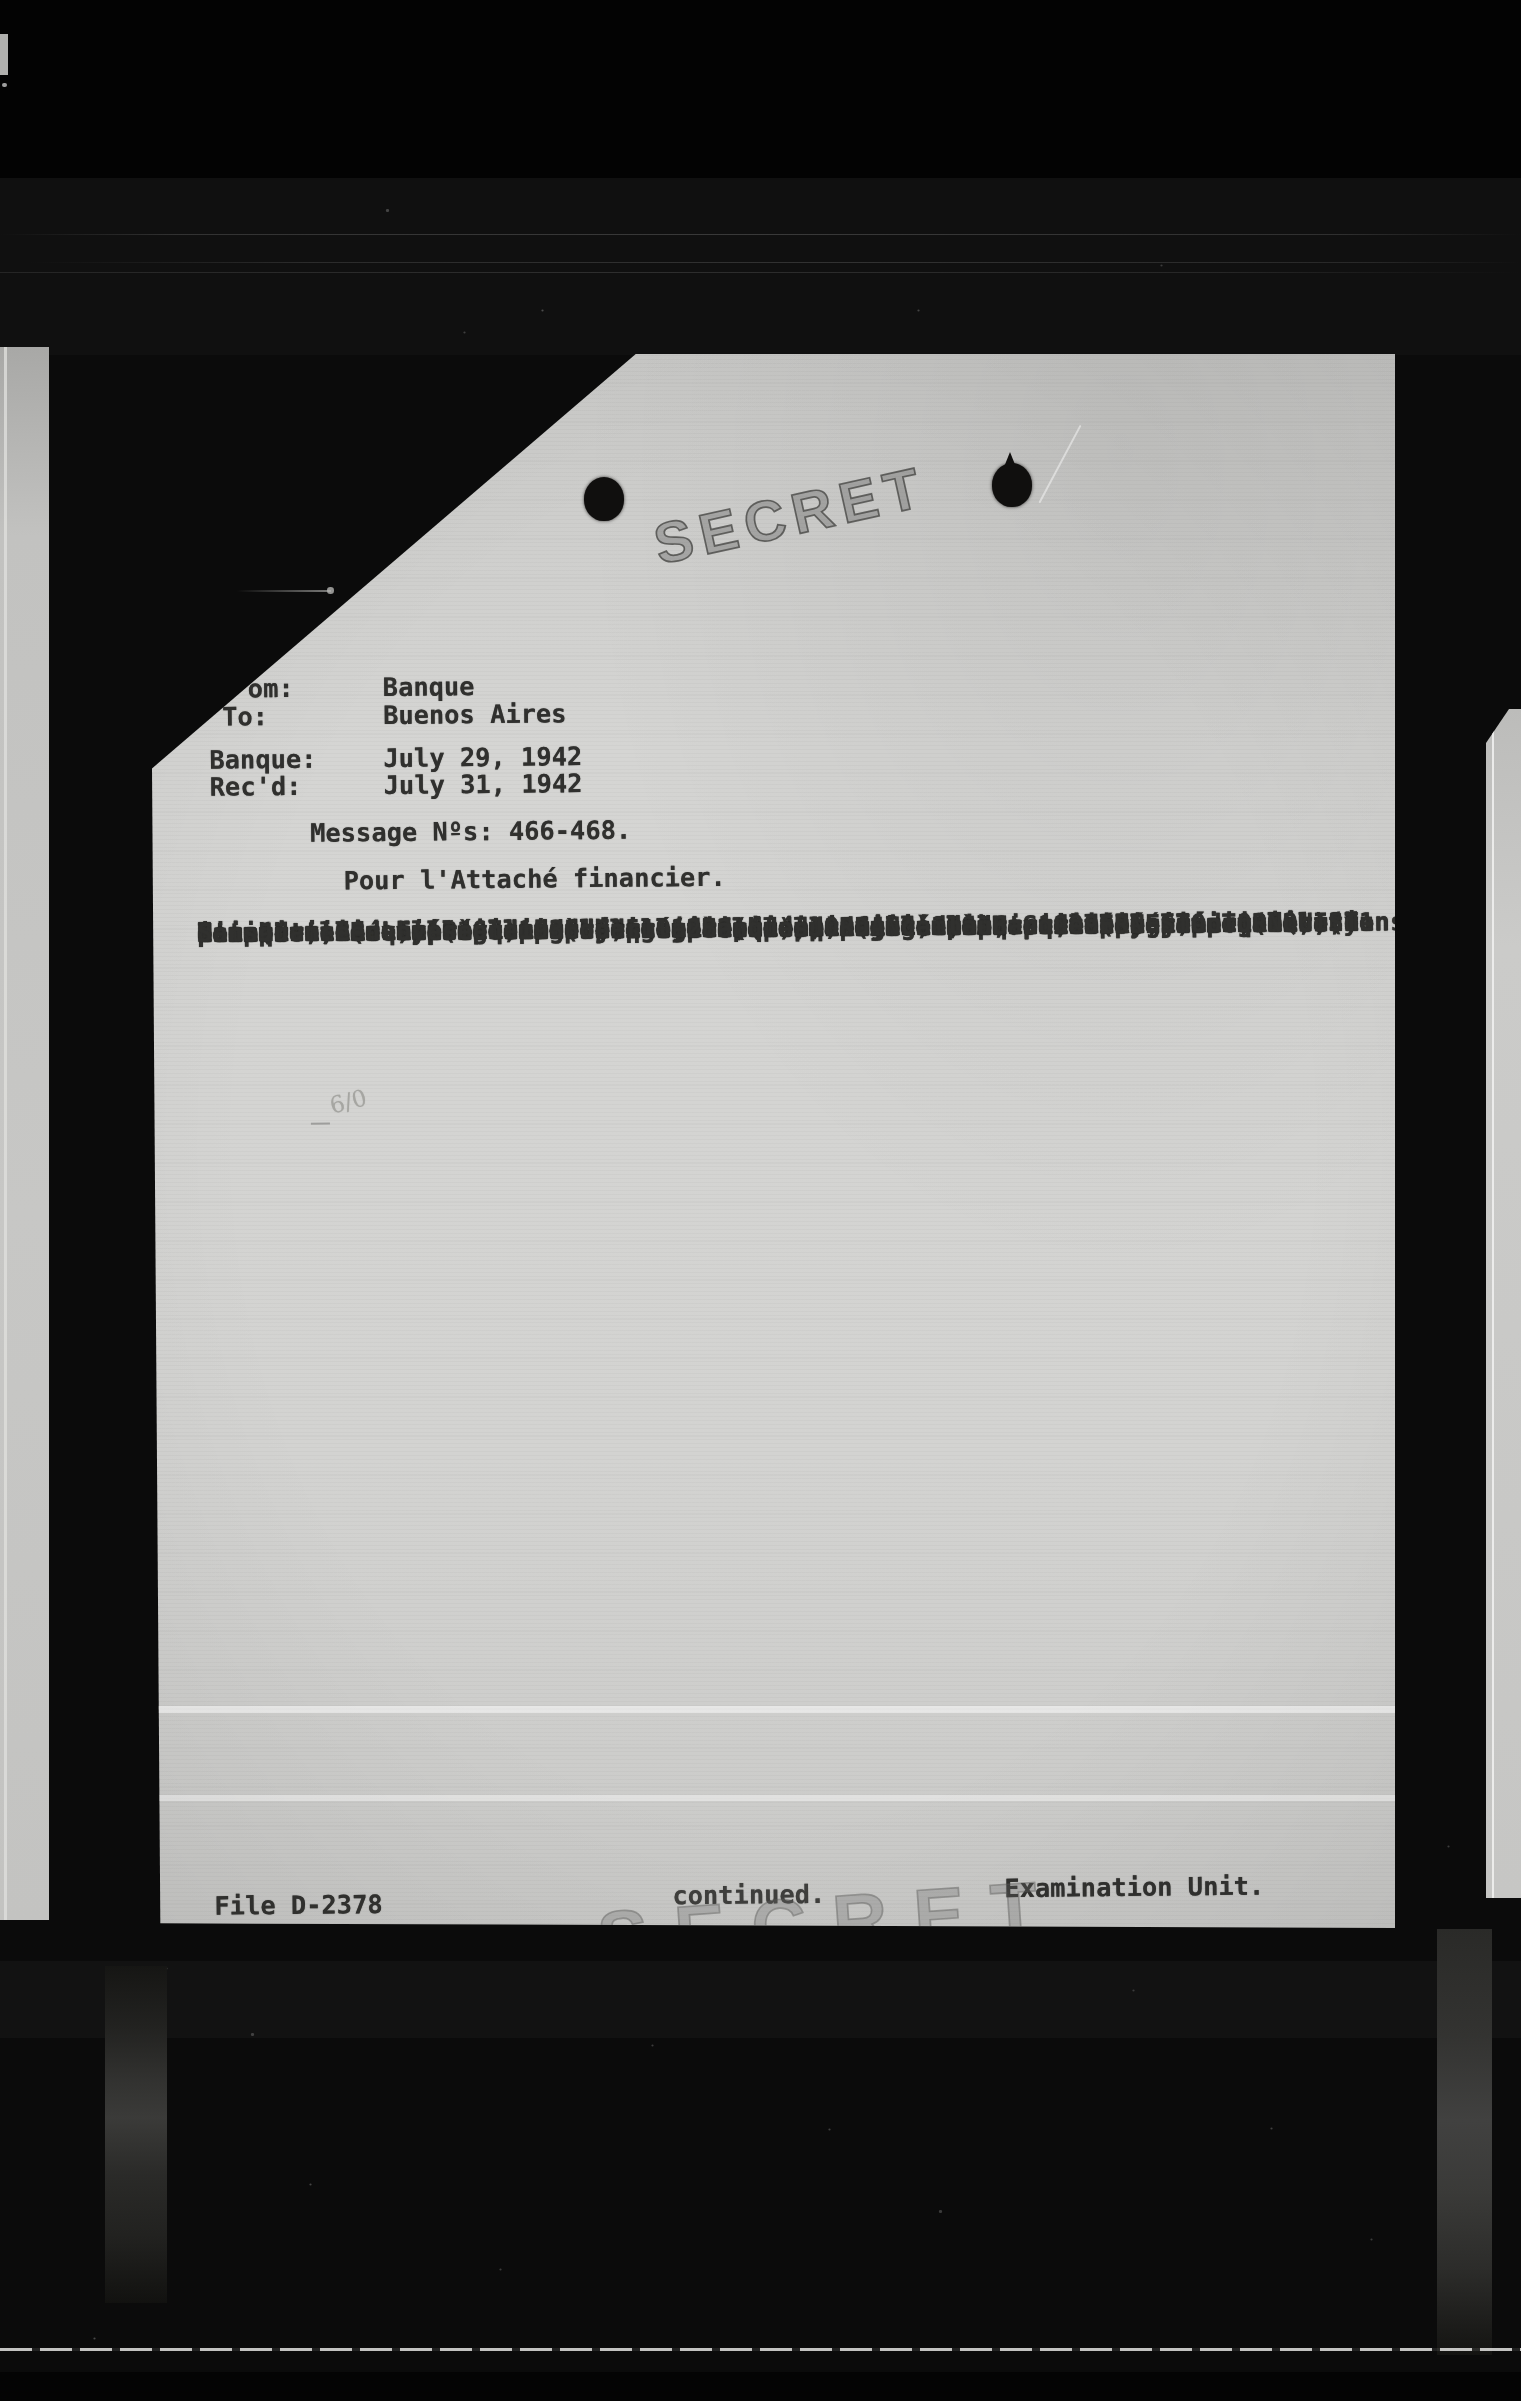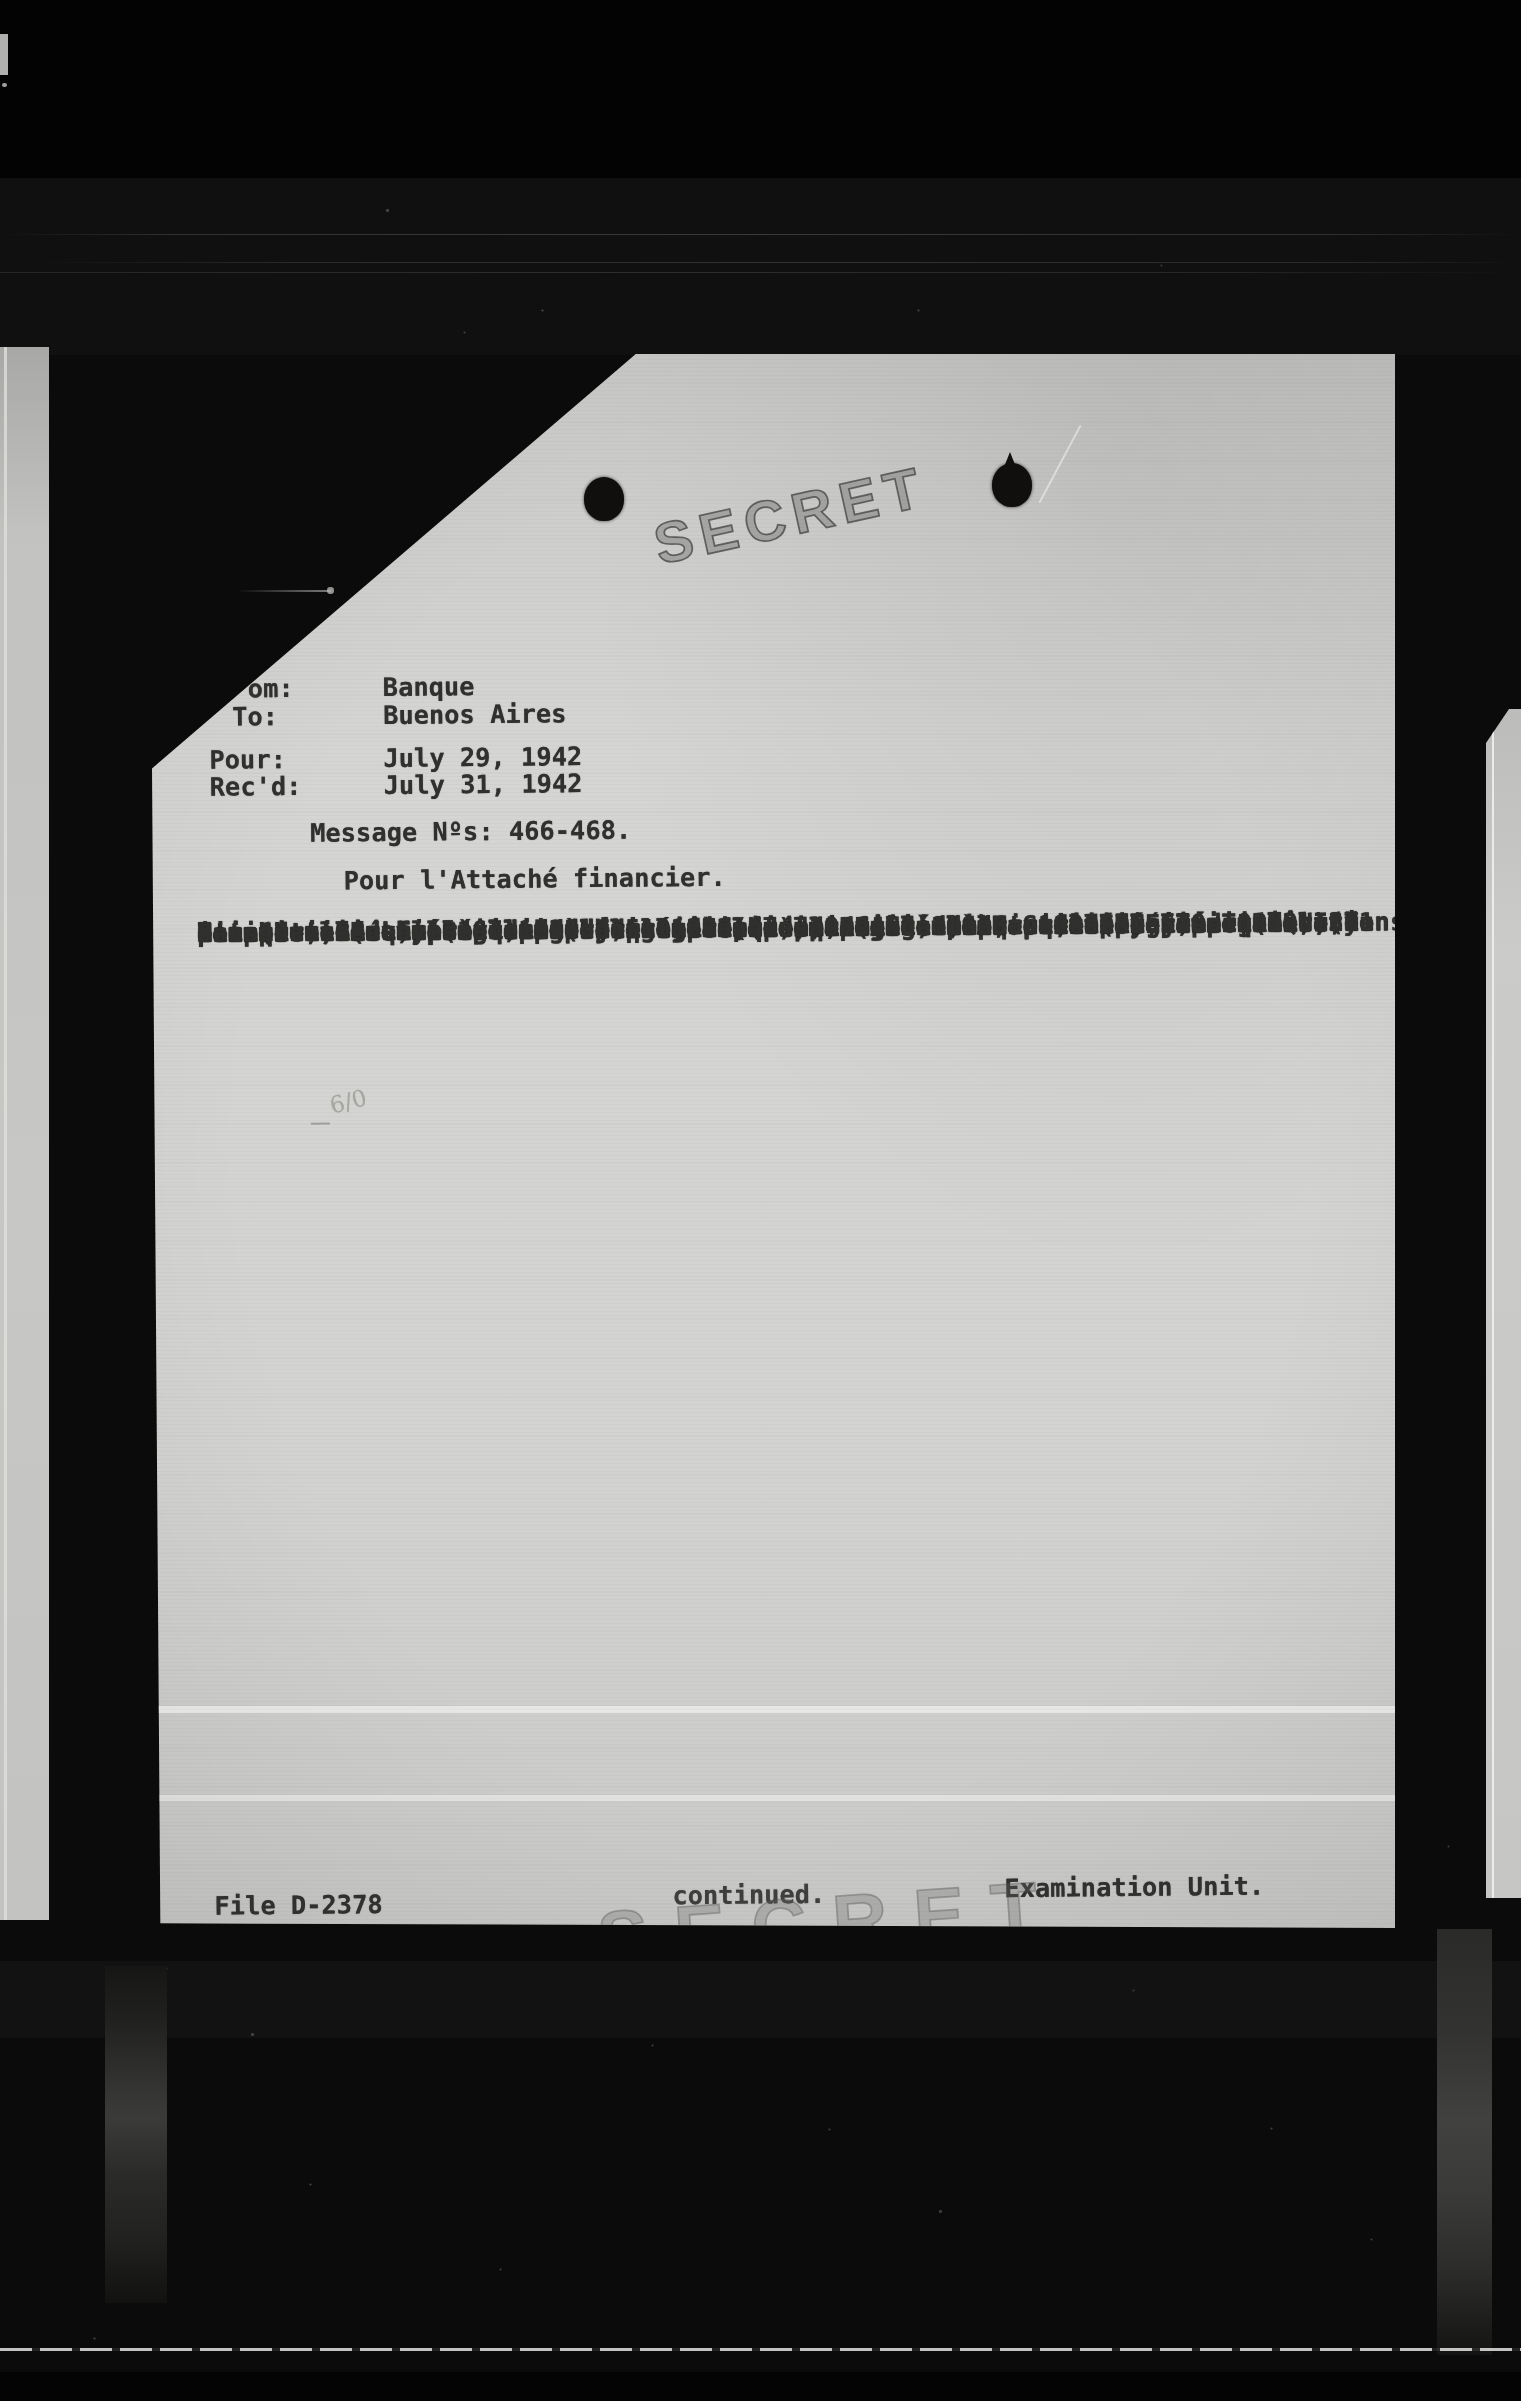--- a/index.html
+++ b/index.html
@@ -76,21 +76,21 @@
     transform:rotate(-4deg);-webkit-text-stroke:1.7px rgba(88,88,86,.6);opacity:.75;}
 
   .typed{font-family:"DejaVu Sans Mono",monospace;font-weight:700;color:#30302e;
     font-size:25.4px;white-space:pre;text-shadow:0 0 0.9px rgba(50,50,48,.75);}
   #content{left:0;top:0;width:1243px;height:1574px;transform:rotate(-0.55deg);transform-origin:33px 774px;}
   #content > div{position:absolute;}
 
   .hdr-label{left:61px;}
   .hdr-value{left:235px;}
   .row-from{top:320px;}  .row-from .hdr-label{left:100px;}
-  .row-to{top:348px;}    .row-to .hdr-label{left:84px;}
+  .row-to{top:348px;}    .row-to .hdr-label{left:74px;}
   .row-dated{top:391px;}
   .row-recd{top:418px;}
   .row-message{top:465px;left:161px;}
   .row-salutation{top:513px;left:194px;}
 
   #bodyblock{left:47px;top:554px;width:1194px;}
   .bline{position:relative;display:block;height:50px;line-height:50px;}
   .ind5{padding-left:76px;}
   .ind9{padding-left:138px;}
   .ind10{padding-left:153px;}
@@ -149,21 +149,21 @@
     <div id="content">
       <div class="row-from">
         <span class="typed hdr-label">om:</span>
         <span class="typed hdr-value">Banque</span>
       </div>
       <div class="row-to">
         <span class="typed hdr-label">To:</span>
         <span class="typed hdr-value">Buenos Aires</span>
       </div>
       <div class="row-dated">
-        <span class="typed hdr-label">Pour:</span>
+        <span class="typed hdr-label">Banque:</span>
         <span class="typed hdr-value">July 29, 1942</span>
       </div>
       <div class="row-recd">
         <span class="typed hdr-label">Rec'd:</span>
         <span class="typed hdr-value">July 31, 1942</span>
       </div>
 
       <div class="row-message typed">Message Nºs: 466-468.</div>
       <div class="row-salutation typed">Pour l'Attaché financier.</div>
 

